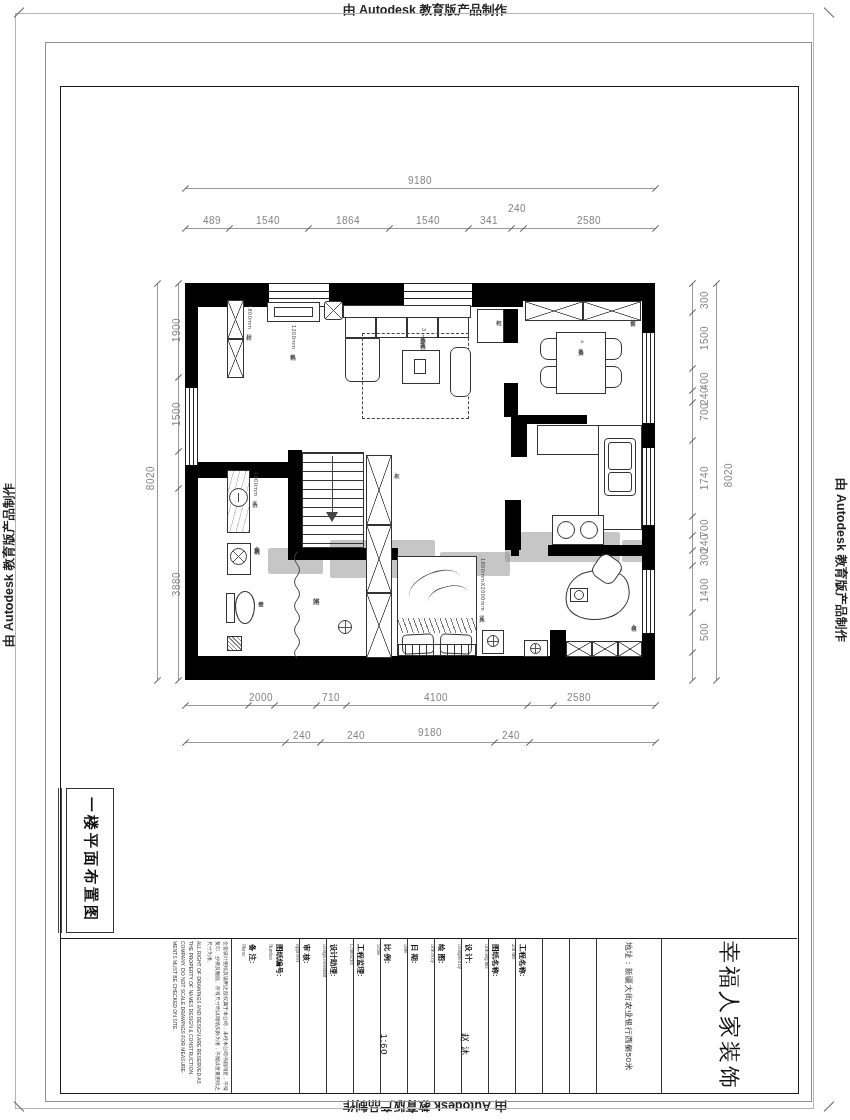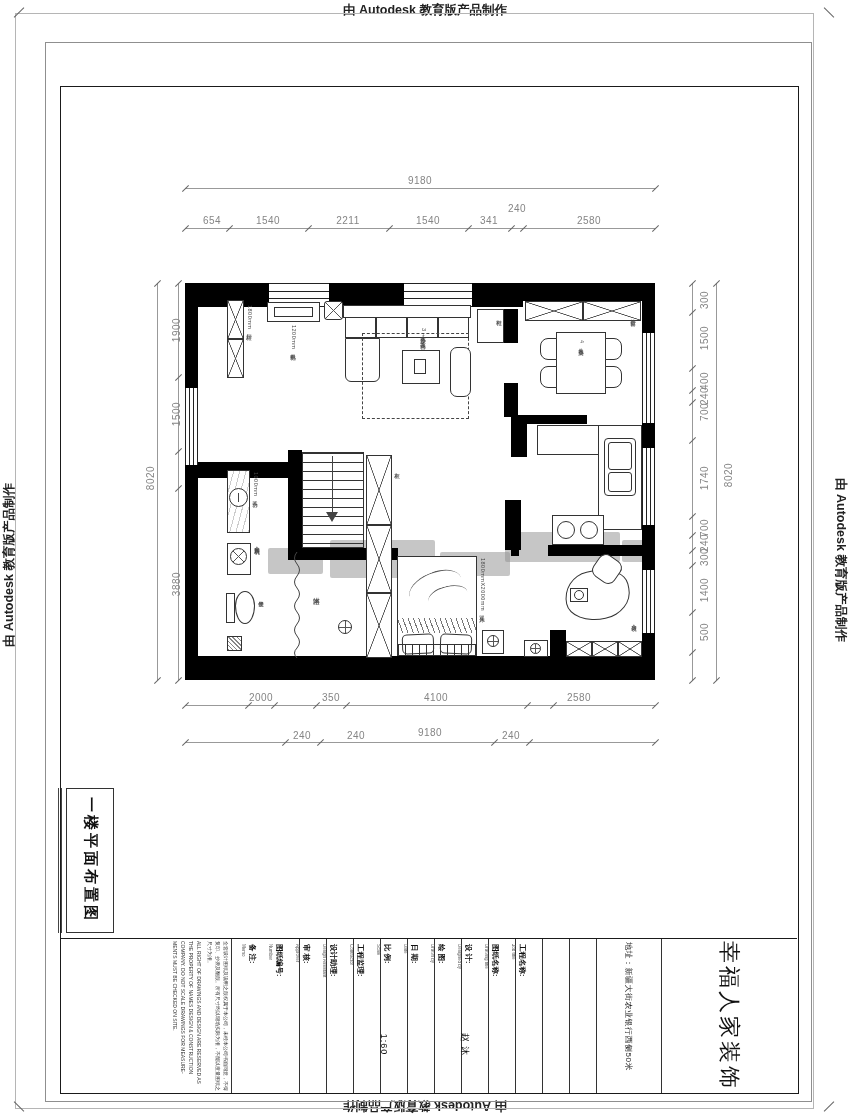--- a/index.html
+++ b/index.html
@@ -212,30 +212,30 @@
       <div class="ln" style="left:185px;top:188px;width:470px;height:1px;"></div>
       <div class="ln" style="left:185px;top:228px;width:470px;height:1px;"></div>
       <div class="ln" style="left:185px;top:705px;width:470px;height:1px;"></div>
       <div class="ln" style="left:185px;top:742px;width:470px;height:1px;"></div>
       <div class="ln" style="left:157px;top:283px;width:1px;height:397px;"></div>
       <div class="ln" style="left:178px;top:283px;width:1px;height:397px;"></div>
       <div class="ln" style="left:692px;top:283px;width:1px;height:397px;"></div>
       <div class="ln" style="left:716px;top:283px;width:1px;height:397px;"></div>
 
       <span class="dim" style="left:398px;top:174px;">9180</span>
-      <span class="dim" style="left:190px;top:214px;">654</span>
+      <span class="dim" style="left:190px;top:214px;">489</span>
       <span class="dim" style="left:246px;top:214px;">1540</span>
-      <span class="dim" style="left:326px;top:214px;">2211</span>
+      <span class="dim" style="left:326px;top:214px;">1864</span>
       <span class="dim" style="left:406px;top:214px;">1540</span>
       <span class="dim" style="left:467px;top:214px;">341</span>
       <span class="dim" style="left:495px;top:202px;">240</span>
       <span class="dim" style="left:567px;top:214px;">2580</span>
 
       <span class="dim" style="left:239px;top:691px;">2000</span>
-      <span class="dim" style="left:309px;top:691px;">350</span>
+      <span class="dim" style="left:309px;top:691px;">710</span>
       <span class="dim" style="left:414px;top:691px;">4100</span>
       <span class="dim" style="left:557px;top:691px;">2580</span>
       <span class="dim" style="left:280px;top:729px;">240</span>
       <span class="dim" style="left:334px;top:729px;">240</span>
       <span class="dim" style="left:408px;top:726px;">9180</span>
       <span class="dim" style="left:489px;top:729px;">240</span>
 
       <span class="dim dimv" style="left:154px;top:324px;">1900</span>
       <span class="dim dimv" style="left:154px;top:408px;">1500</span>
       <span class="dim dimv" style="left:154px;top:578px;">3880</span>

